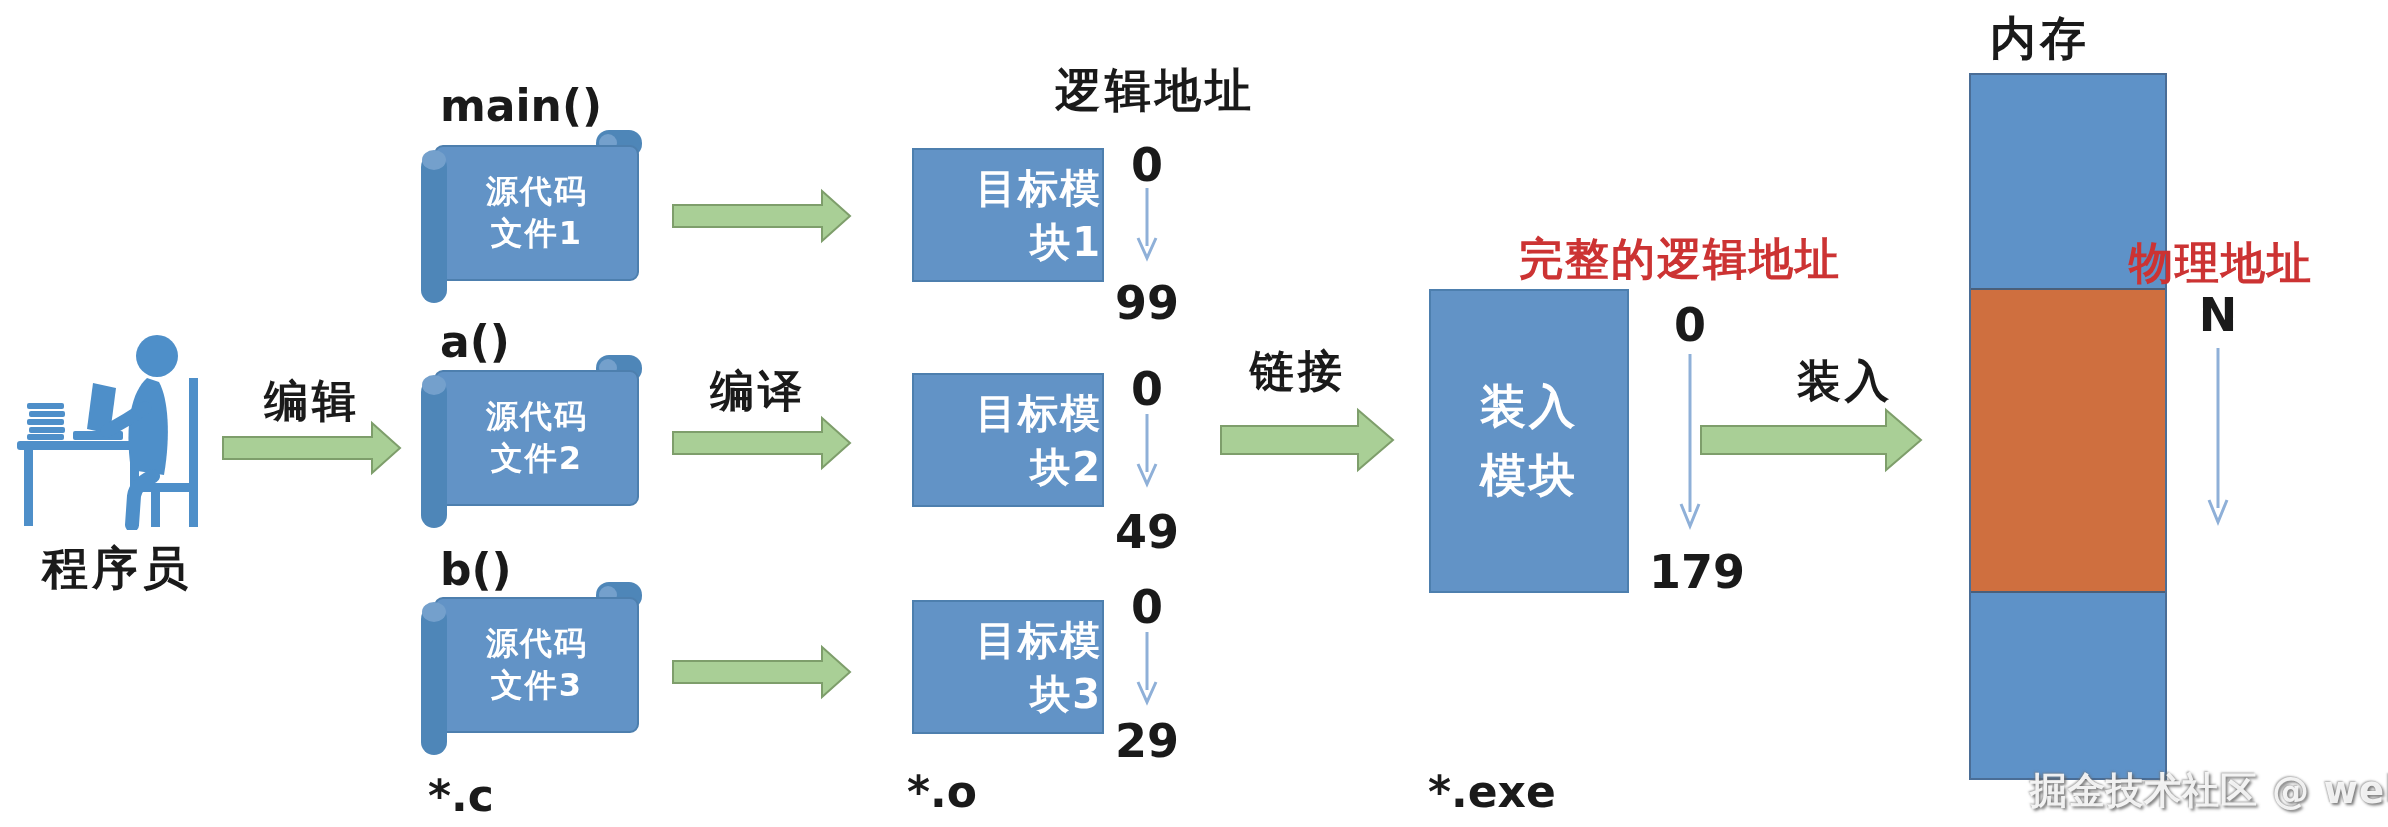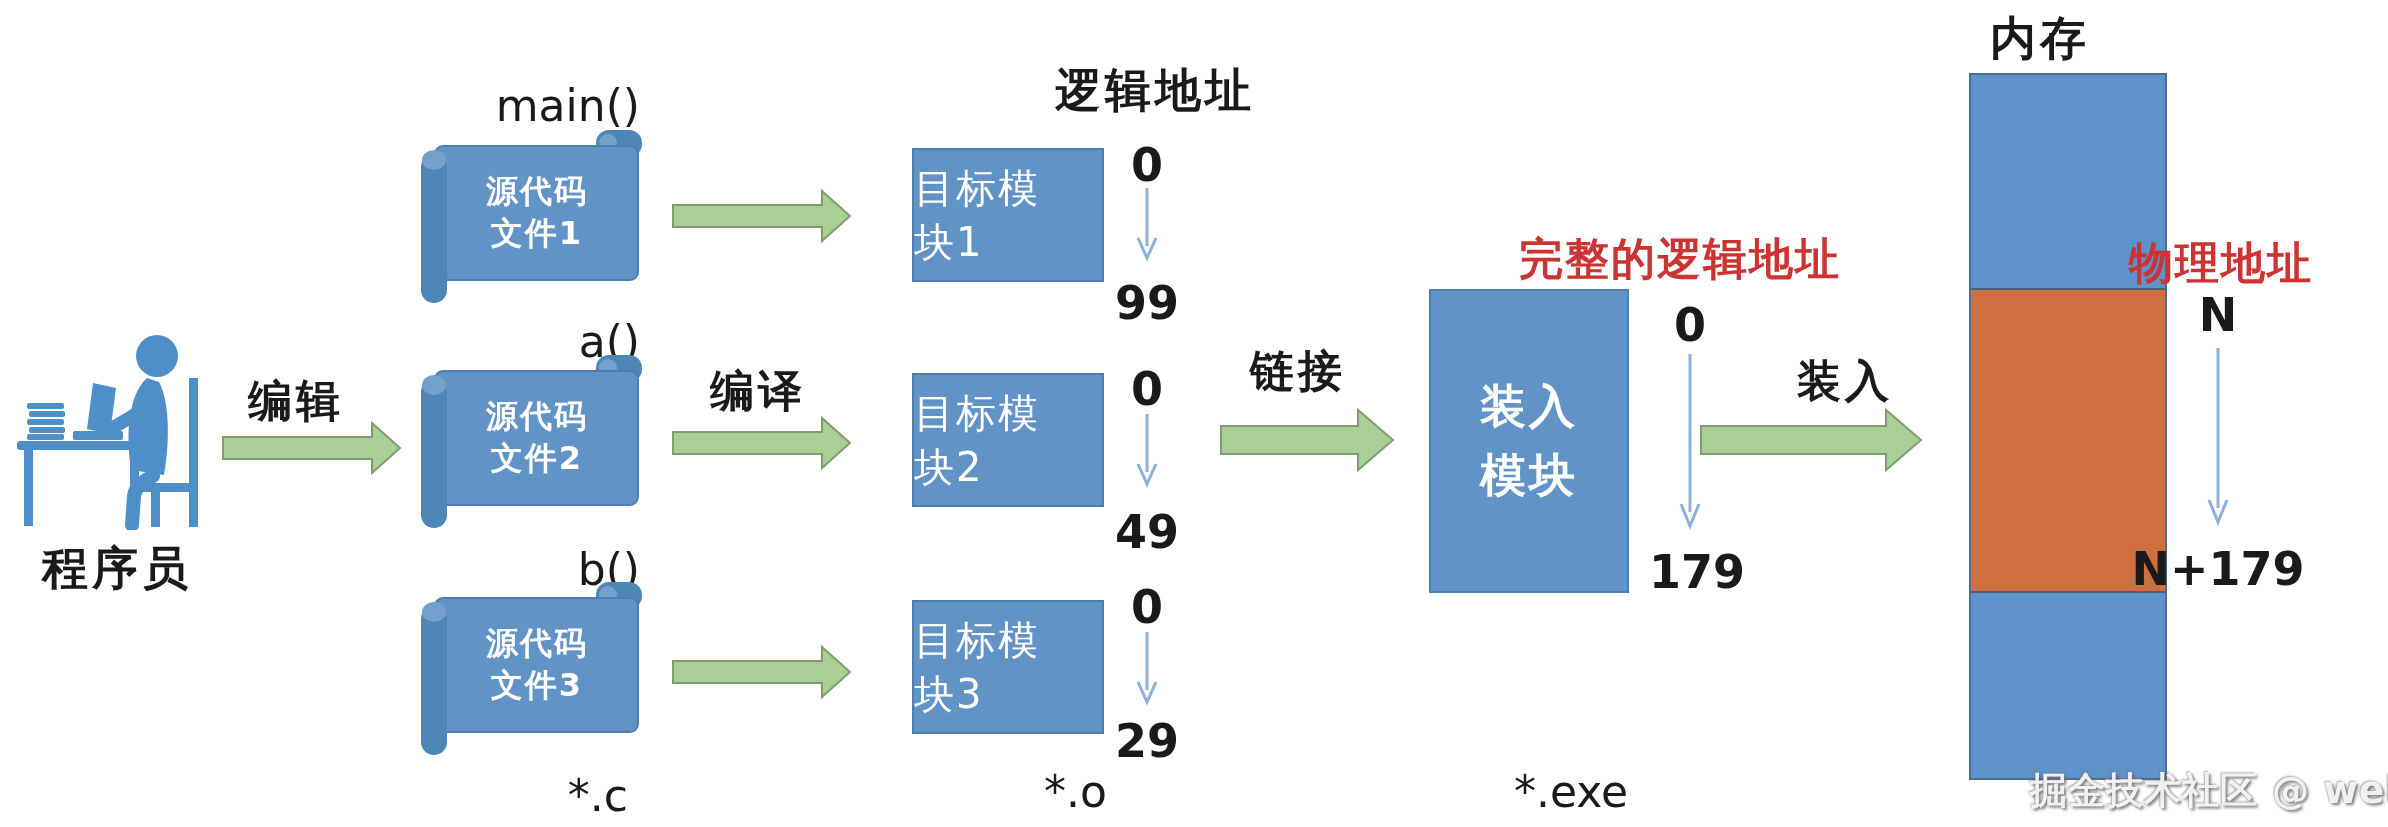--- a/index.html
+++ b/index.html
@@ -19,22 +19,22 @@
     color: #1a1a1a;
     font-size: 44px;
     font-weight: 600;
     text-align: center;
     letter-spacing: 4px;
     white-space: nowrap;
   }
   .fn-lbl {
     color: #1a1a1a;
     font-size: 44px;
-    font-weight: 400;
-    text-align: right;
+    font-weight: 700;
+    text-align: left;
     letter-spacing: 0;
     white-space: nowrap;
   }
   .num {
     color: #1a1a1a;
     font-size: 46px;
     font-weight: 700;
     text-align: center;
     white-space: nowrap;
   }
@@ -46,24 +46,24 @@
     letter-spacing: 2px;
     white-space: nowrap;
     margin-top: 18px;
   }
   .module-box {
     background: #6293c6;
     border: 2px solid #4d7fae;
     color: #ffffff;
     display: flex;
     flex-direction: column;
-    align-items: flex-start;
+    align-items: flex-end;
     justify-content: center;
     font-size: 40px;
-    font-weight: 400;
+    font-weight: 700;
     line-height: 1.35;
     letter-spacing: 2px;
     text-align: center;
   }
   .load-box {
     background: #6293c6;
     border: 2px solid #4d7fae;
     color: #ffffff;
     display: flex;
     flex-direction: column;
@@ -135,21 +135,21 @@
       <path d="M 130,80 C 112,92 101,98 92,103" stroke="#4e8fc9" stroke-width="13" stroke-linecap="round" fill="none"></path>
       <path d="M 138,148 C 125,155 120,160 119,168 L 117,197" stroke="#4e8fc9" stroke-width="14" stroke-linecap="round" fill="none"></path>
 
       <rect x="174" y="50" width="9" height="149"></rect>
       <rect x="128" y="155" width="52" height="9"></rect>
       <rect x="136" y="164" width="9" height="35"></rect>
     </g>
   </svg>
   <div class="abs lbl" style="left:17px; top:538px; width:200px; font-size:46px;">程序员</div>
 
-  <div class="abs lbl" style="left:196px; top:372px; width:200px;">编辑</div>
+  <div class="abs lbl" style="left:212px; top:372px; width:200px;">编辑</div>
   <svg class="abs" style="left:222px; top:420px;" width="180" height="56" viewBox="0 0 180 56">
     <polygon points="1,17 150,17 150,3 178,28 150,53 150,39 1,39" fill="#a9cf96" stroke="#7e9e6b" stroke-width="2"></polygon>
   </svg>
 
   <div class="abs fn-lbl" style="left:440px; top:80px; width:200px;">main()</div>
   <div class="abs" style="left:420px; top:130px; width:234px; height:175px;">
     <svg width="234" height="175" viewBox="0 0 234 175" style="position:absolute; left:0; top:0;">
       <rect x="176" y="0" width="46" height="27" rx="13" fill="#4e86b8"></rect>
       <circle cx="188" cy="13" r="9" fill="#74a0cc"></circle>
       <rect x="15" y="16" width="203" height="134" rx="8" fill="#6293c6" stroke="#4d7fae" stroke-width="2"></rect>
@@ -269,17 +269,16 @@
     <div class="mem-sec-top"></div>
     <div class="mem-sec-mid"></div>
     <div class="mem-sec-bottom"></div>
   </div>
   <div class="abs red-lbl" style="left:2126px; top:216px; width:190px;font-family:Liberation Serif, serif;">物理地址</div>
   <div class="abs num" style="left:2158px; top:288px; width:120px;">N</div>
   <svg class="abs" style="left:2203px; top:346px;" width="30" height="180" viewBox="0 0 30 180">
     <line x1="15" y1="2" x2="15" y2="162" stroke="#8fb0d8" stroke-width="3"></line>
     <polyline points="6,154 15,176 24,154" fill="none" stroke="#8fb0d8" stroke-width="3"></polyline>
   </svg>
-  <div class="abs num" style="left:2128px; top:542px; width:180px;">N+179</div>
 
   <div class="abs watermark" style="left:2030px; top:766px; width:352px;">掘金技术社区 @ web小张</div>
 
 </div>
 
 </body></html>

